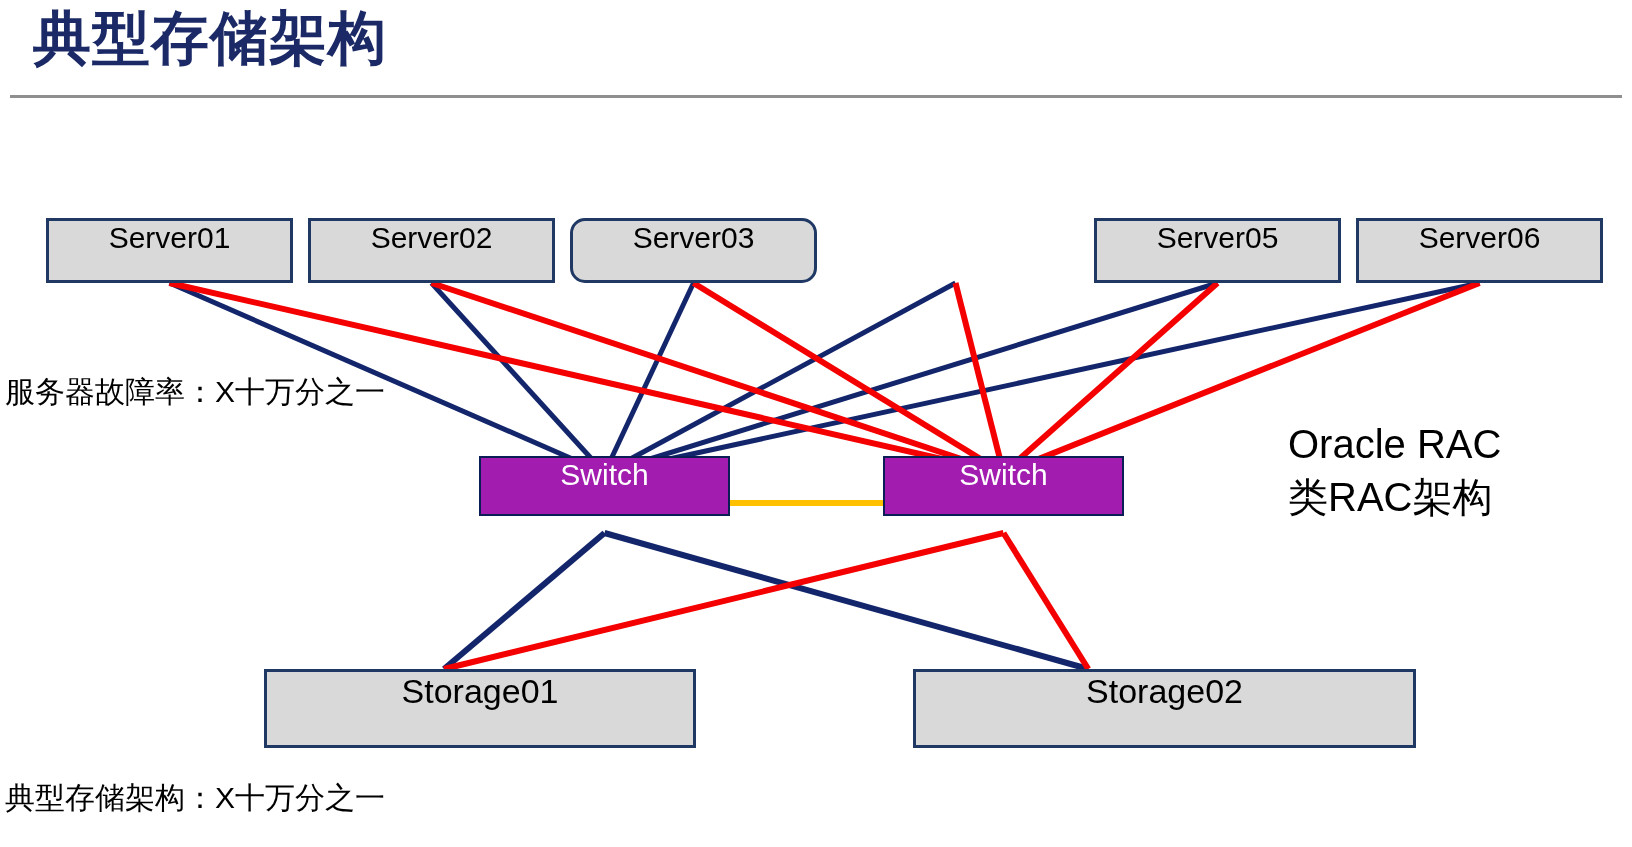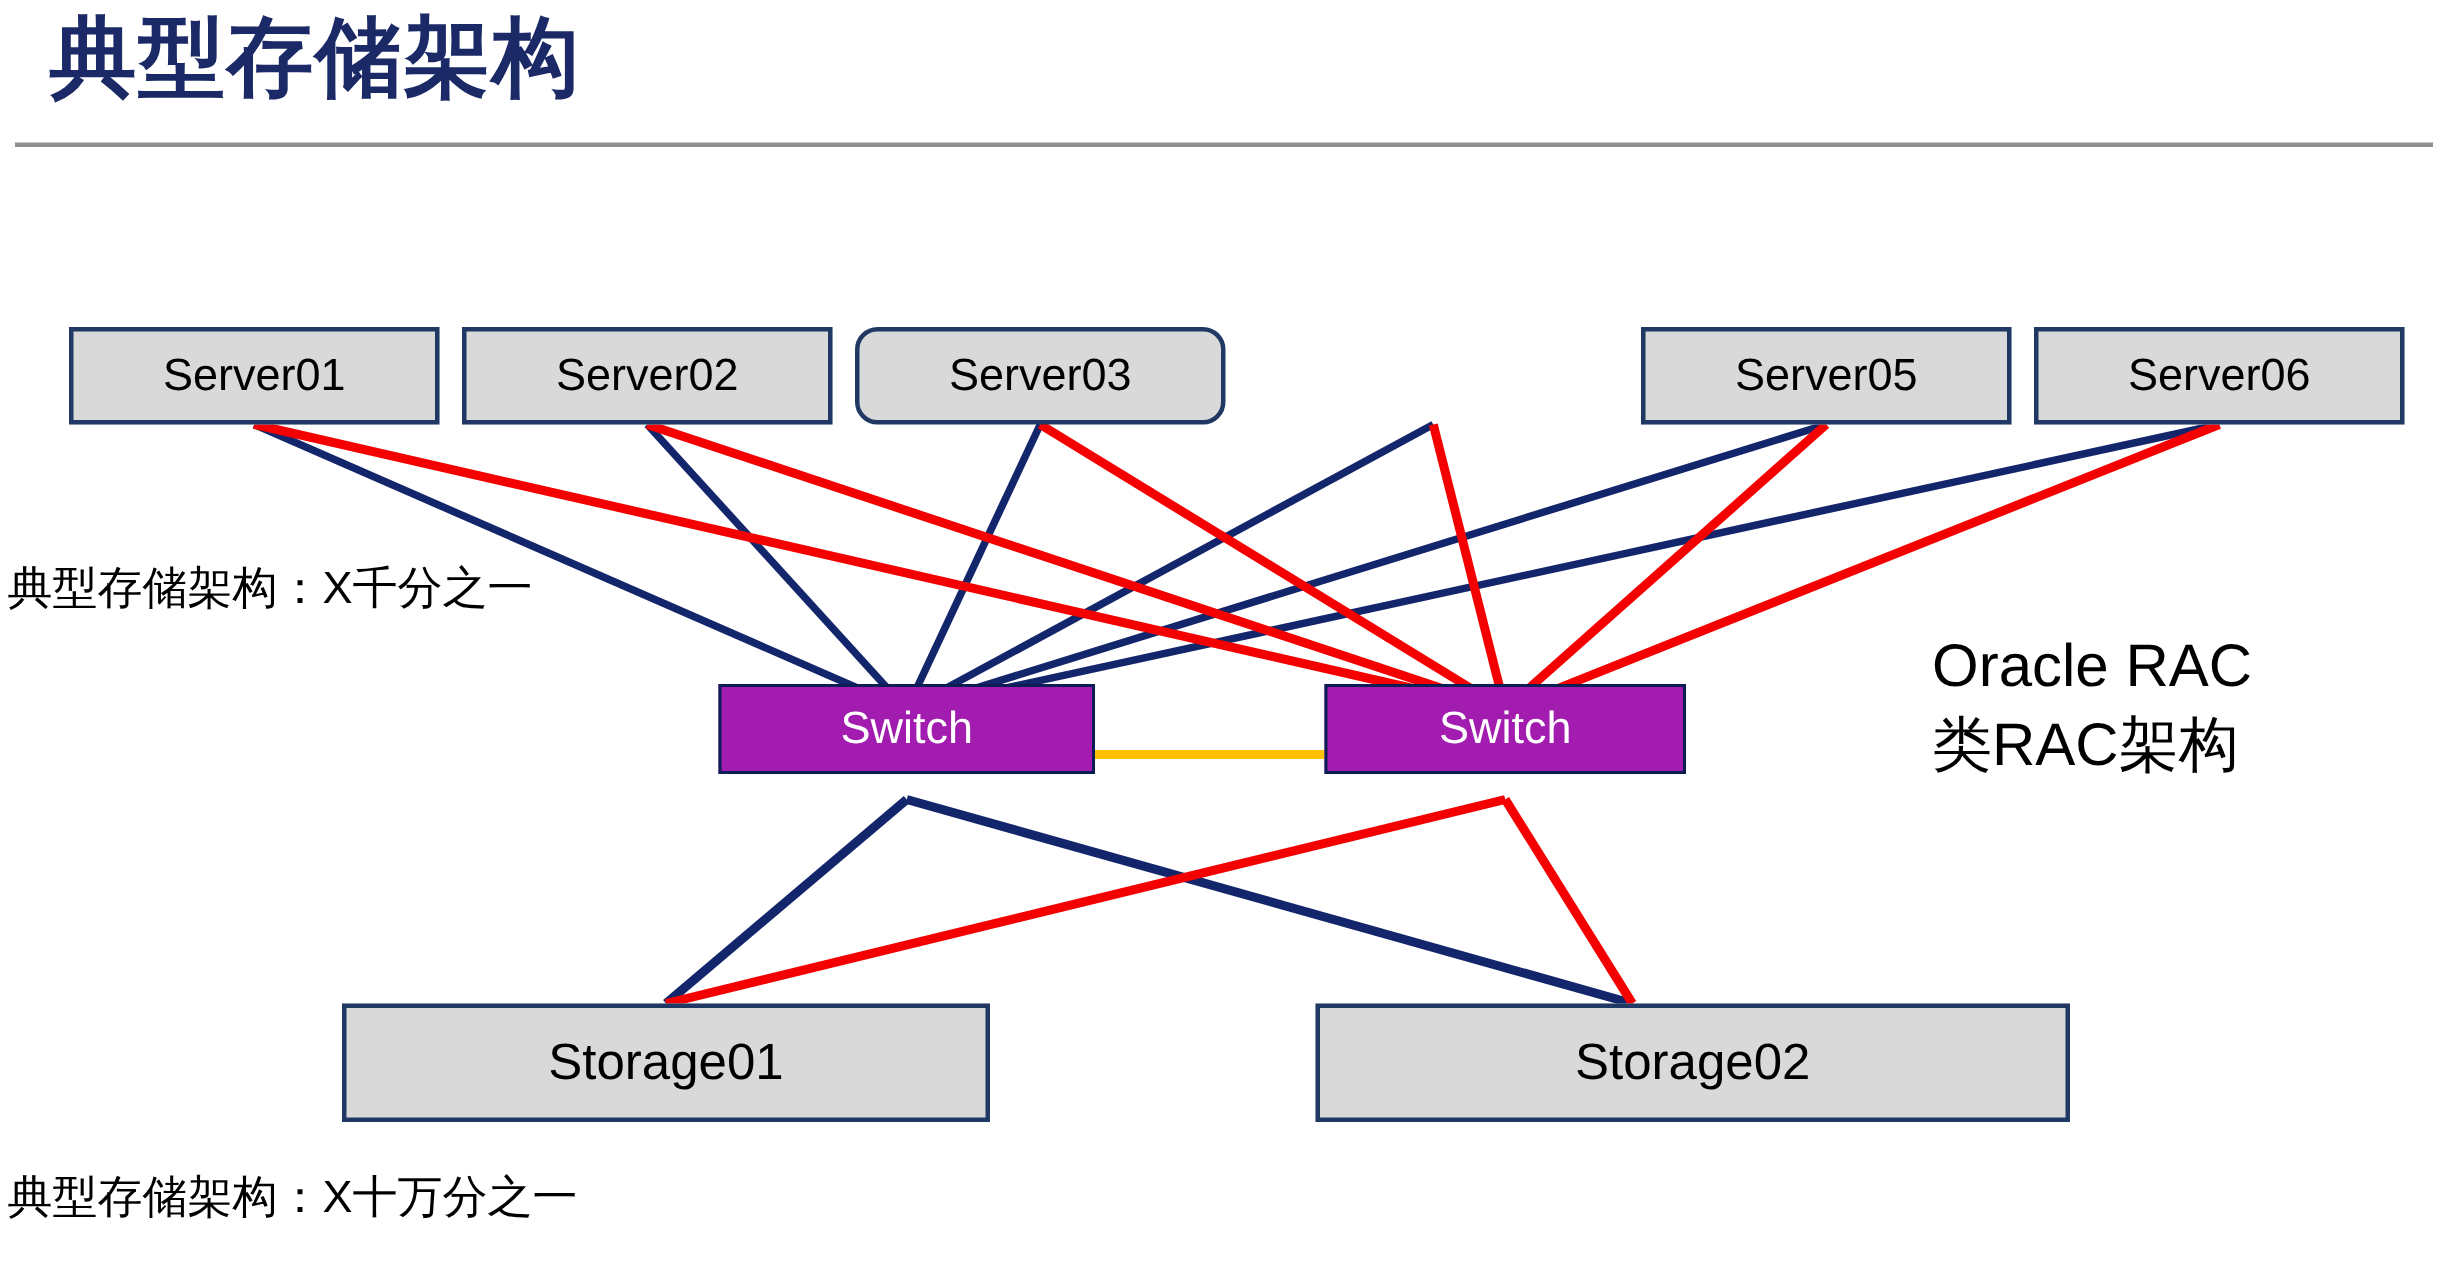--- a/index.html
+++ b/index.html
@@ -9,38 +9,38 @@
   }
   .slide-title {
     position:absolute; left:33px; top:0px; font-size:58px; font-weight:bold;
     color:#1B2A66; letter-spacing:1px; white-space:nowrap;
   }
   .divider {
     position:absolute; left:10px; top:95px; width:1612px; height:3px; background:#8F8F8F;
   }
   #edge-layer { position:absolute; left:0; top:0; z-index:1; }
   .node {
-    position:absolute; display:flex; align-items:center; justify-content:center;
+    position:absolute; display:flex; justify-content:center;
     z-index:2; box-sizing:border-box; text-align:center; white-space:nowrap;
   }
   .server {
     top:218px; width:247px; height:65px; background:#D9D9D9;
     border:3px solid #1F3864; font-size:30px; color:#000000;
   }
   #server1 { left:46px; }  #server2 { left:308px; } #server3 { left:570px;border-radius:15px; }
   #server4 { left:832px; } #server5 { left:1094px; } #server6 { left:1356px; }
   .switch {
     top:456px; height:60px; background:#a21caf; border:2px solid #0B1D55;
     color:#ffffff; font-size:30px;
   }
   #switch1 { left:479px; width:251px; }
   #switch2 { left:883px; width:241px; }
   .storage {
     top:669px; height:79px; background:#D9D9D9;
-    border:3px solid #1F3864; font-size:34px; color:#000000;
+    border:3px solid #1F3864; font-size:34px; color:#000000;margin-left:36px;
   }
   #storage1 { left:228px; width:432px; }
   #storage2 { left:877px; width:503px; }
   .note { position:absolute; font-size:30px; color:#000000; white-space:nowrap; }
   .note-server  { left:5px; top:372px; }
   .note-storage { left:5px; top:778px; }
   .cluster-note {
     position:absolute; left:1288px; top:418px; font-size:40px; line-height:53px;
     color:#000000; white-space:nowrap; z-index:2;
   }
@@ -96,21 +96,21 @@
     <span>Switch</span>
   </div>
 
   <div class="node storage" id="storage1">
     <span>Storage01</span>
   </div>
   <div class="node storage" id="storage2">
     <span>Storage02</span>
   </div>
 
-  <div class="note note-server">典型存储架构：X千分之一</div>
+  <div class="note note-server">服务器故障率：X十万分之一</div>
   <div class="note note-storage">典型存储架构：X十万分之一</div>
 
   <div class="cluster-note">
     <div>Oracle RAC</div>
     <div>类RAC架构</div>
   </div>
 
 </div>
 
 </body></html>

